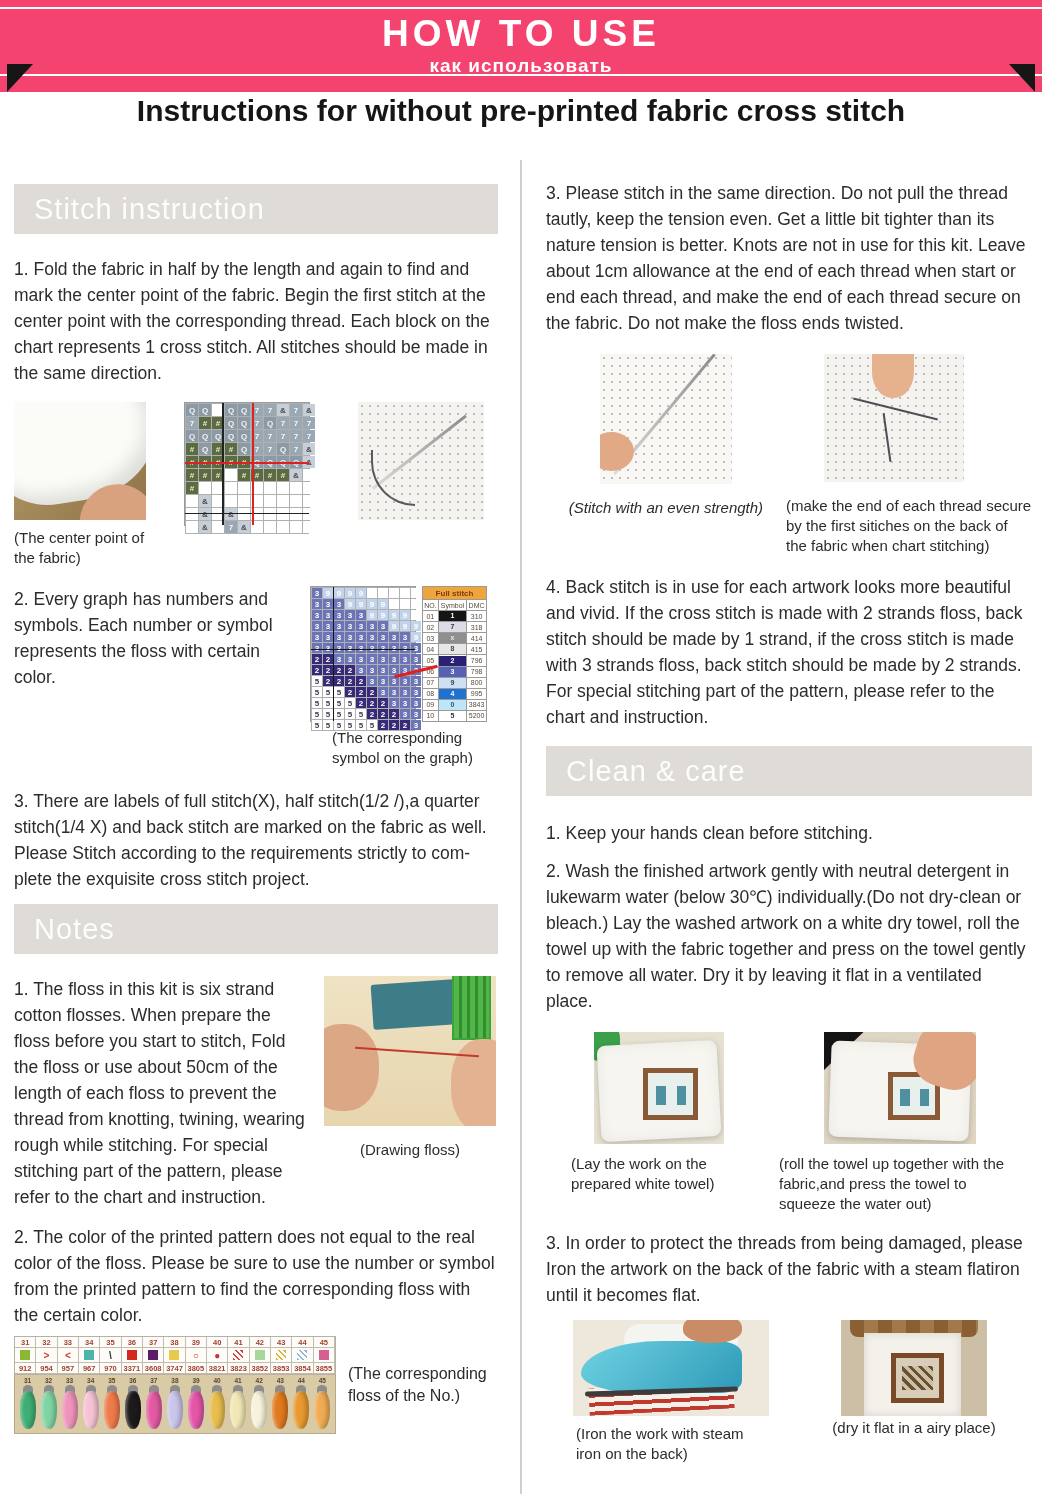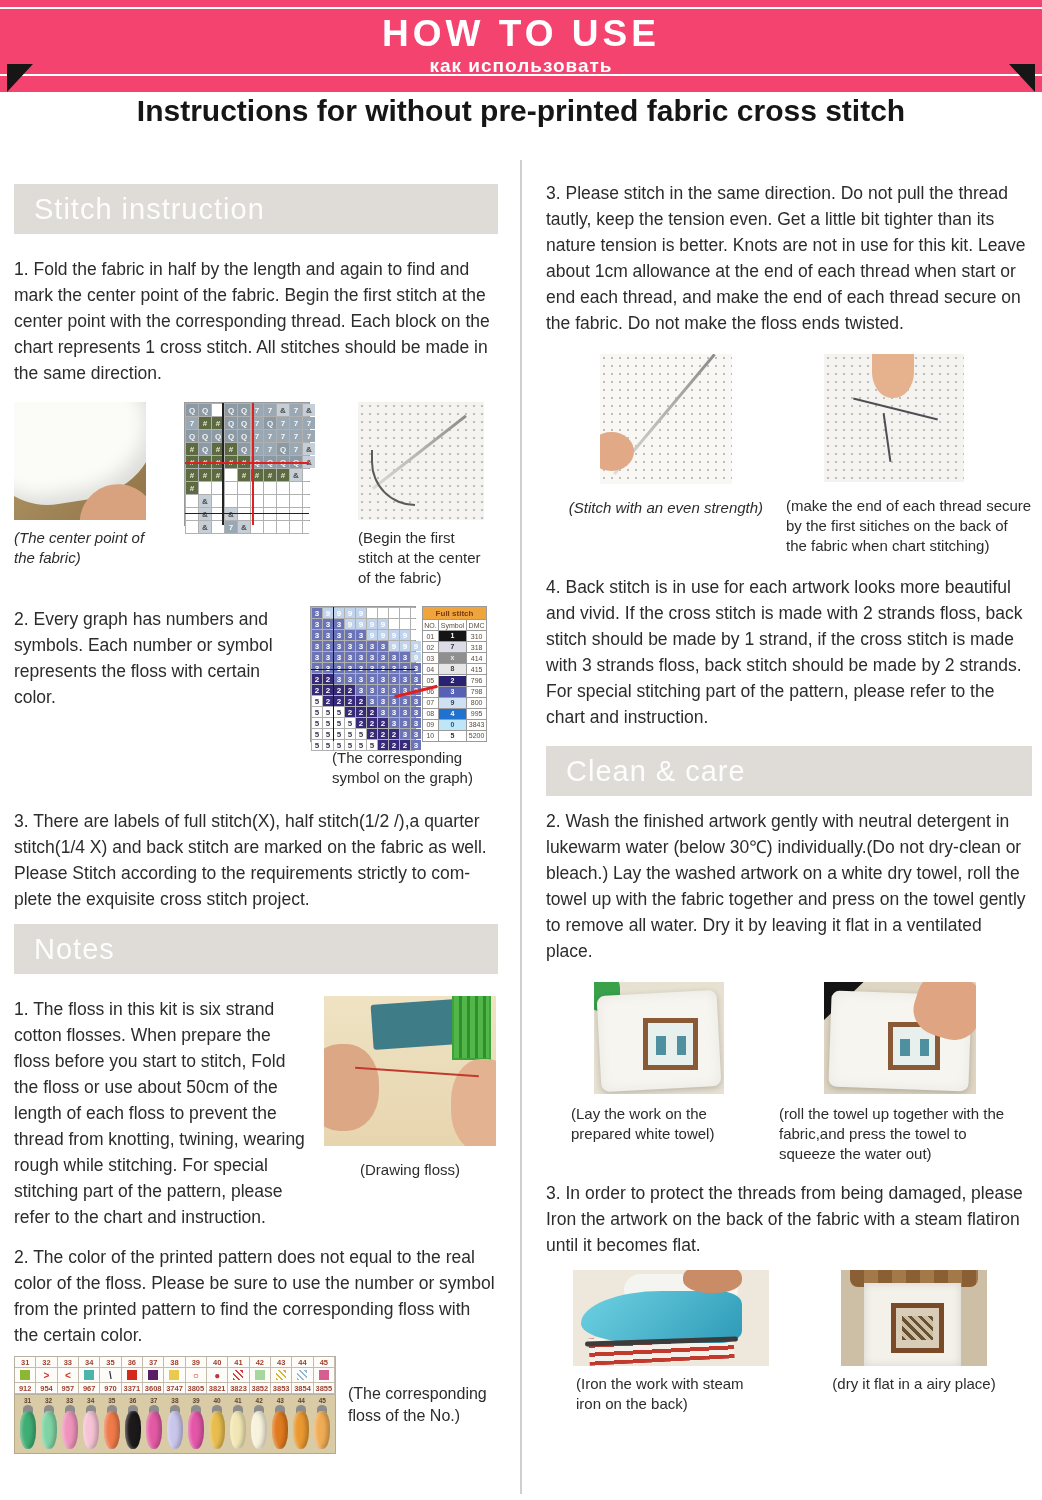--- a/index.html
+++ b/index.html
@@ -127,21 +127,21 @@
 
   <div class="v-divider"></div>
 
   <div class="col col-left">
 
     <div class="sec-header" style="margin-top:26px;">Stitch instruction</div>
 
     <div class="para" style="margin-top:22px;">1. Fold the fabric in half by the length and again to find and mark the center point of the fabric. Begin the first stitch at the center point with the corresponding thread. Each block on the chart represents 1 cross stitch. All stitches should be made in the same direction.</div>
 
     <div class="figrow" style="margin-top:16px;gap:28px;">
-      <div class="fig" style="width:142px;font-style:italic;">
+      <div class="fig" style="width:142px;">
         <div class="ph p-fabric" style="width:132px;height:118px;">
           <div class="fold"></div>
           <div class="finger"></div>
         </div>
         <div class="cap" style="margin-top:8px;">(The center point of the fabric)</div>
       </div>
       <div class="fig" style="width:146px;">
         <div class="gridwrap" style="width:124px;height:122px;">
           <div class="sgrid" style="grid-template-columns: repeat(10, 12px);">
               <span style="width: 12px; height: 12px; font-size: 8px; background: rgb(140, 154, 166); color: rgb(242, 242, 242);">Q</span>
@@ -249,21 +249,20 @@
           <div class="xline" style="left:0;bottom:9%;width:100%;height:1.5px;background:#222;"></div>
           <div class="xline" style="left:54%;top:0;width:2px;height:100%;background:#e02020;"></div>
           <div class="xline" style="left:0;top:48%;width:100%;height:2px;background:#e02020;"></div>
         </div>
       </div>
       <div class="fig" style="width:134px;">
         <div class="ph aida" style="width:126px;height:118px;">
           <div class="needle" style="transform:rotate(52deg);"></div>
           <div class="thread-curve"></div>
         </div>
-        <div class="cap" style="margin-top:8px;">(Begin the first stitch at the center of the fabric)</div>
       </div>
     </div>
 
     <div class="figrow" style="margin-top:18px;gap:14px;">
       <div class="para" style="width:282px;flex:none;">2. Every graph has numbers and symbols. Each number or symbol represents the floss with certain color.</div>
       <div class="fig" style="width:188px;">
         <div style="position:relative;display:flex;gap:6px;">
           <div class="gridwrap" style="width:104px;height:134px;">
             <div class="sgrid" style="grid-template-columns: repeat(10, 10px);">
                 <span style="width: 10px; height: 10px; font-size: 8px; background: rgb(106, 116, 182); color: rgb(255, 255, 255);">3</span>
@@ -669,20 +668,21 @@
           <div class="thread-l2"></div>
         </div>
         <div class="cap" style="margin-top:14px;">(make the end of each thread secure by the first sitiches on the back of the fabric when chart stitching)</div>
       </div>
     </div>
 
     <div class="para" style="margin-top:18px;">4. Back stitch is in use for each artwork looks more beautiful and vivid. If the cross stitch is made with 2 strands floss, back stitch should be made by 1 strand, if the cross stitch is made with 3 strands floss, back stitch should be made by 2 strands. For special stitching part of the pattern, please refer to the chart and instruction.</div>
 
     <div class="sec-header" style="margin-top:16px;">Clean &amp; care</div>
 
+    <div class="para" style="margin-top:24px;">1. Keep your hands clean before stitching.</div>
 
     <div class="para" style="margin-top:12px;">2. Wash the finished artwork gently with neutral detergent in lukewarm water (below 30℃) individually.(Do not dry-clean or bleach.) Lay the washed artwork on a white dry towel, roll the towel up with the fabric together and press on the towel gently to remove all water. Dry it by leaving it flat in a ventilated place.</div>
 
     <div class="figrow" style="margin-top:18px;">
       <div class="fig" style="width:226px;align-items:center;">
         <div class="ph p-towel1" style="width:130px;height:112px;">
           <div class="green"></div>
           <div class="towel"></div>
           <div class="art">
               <i></i>
@@ -719,18 +719,18 @@
         <div class="cap" style="margin-top:8px;width:190px;">(Iron the work with steam iron on the back)</div>
       </div>
       <div class="fig" style="width:236px;align-items:center;">
         <div class="ph p-dry" style="width:146px;height:96px;">
           <div class="beam"></div>
           <div class="fab"></div>
           <div class="art2">
               <i></i>
             </div>
         </div>
-        <div class="cap" style="margin-top:8px;">(dry it flat in a airy place)</div>
+        <div class="cap" style="margin-top:2px;">(dry it flat in a airy place)</div>
       </div>
     </div>
 
   </div>
 </div>
 
 </body></html>

